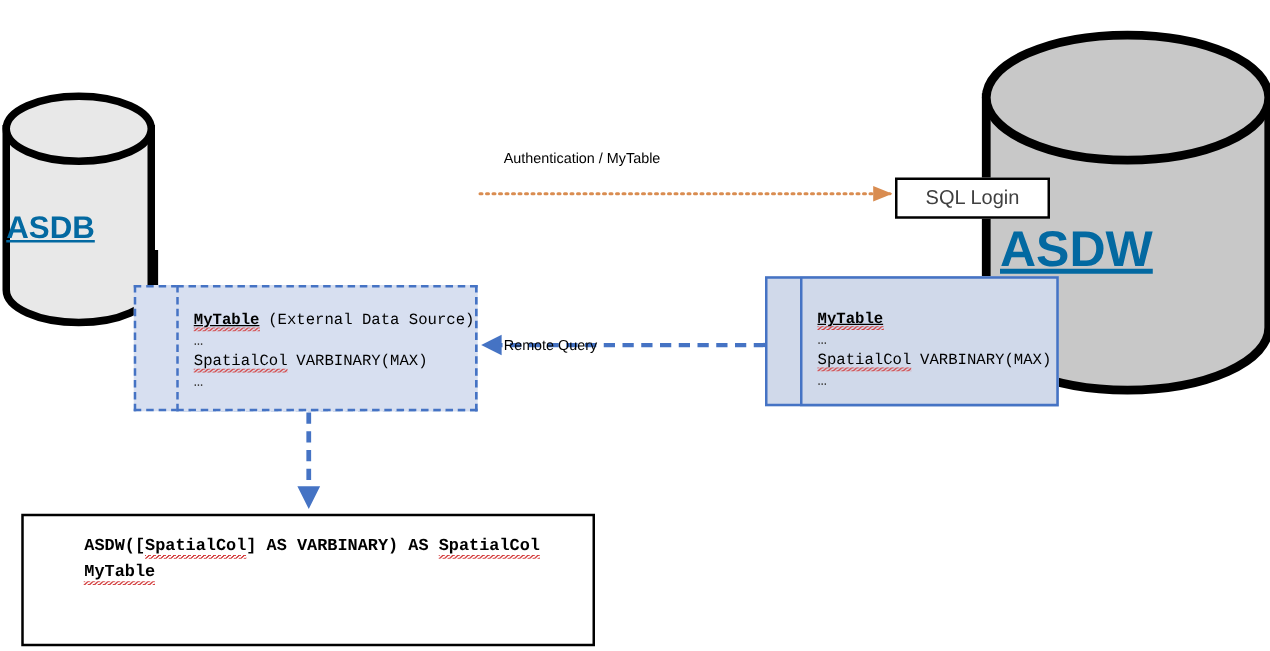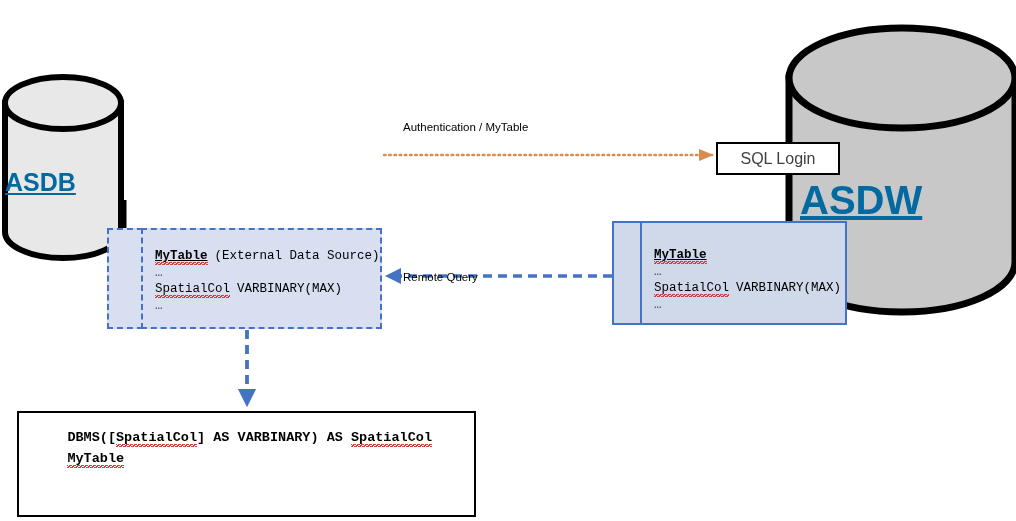--- a/index.html
+++ b/index.html
@@ -217,17 +217,17 @@
     <span>SQL Login</span>
   </div>
 
   <div class="abs arrow-label" style="left:403px; top:120px;">
     <div>Authentication / MyTable</div>
   </div>
 
   <div class="abs arrow-label" style="left:403px; top:250px;margin-top:20px;">Remote Query</div>
 
   <div class="abs sql-box" style="left:17px; top:411px; width:459px; height:106px;">
-    <div class="sql-line"><span>    DBMS([</span><span class="squig">SpatialCol</span><span>] AS VARBINARY) AS </span><span class="squig">SpatialCol</span></div>
+    <div class="sql-line"><span>    ASDW([</span><span class="squig">SpatialCol</span><span>] AS VARBINARY) AS </span><span class="squig">SpatialCol</span></div>
     <div class="sql-line"><span>    </span><span class="squig">MyTable</span></div>
   </div>
 
 </div>
 
 </body></html>

